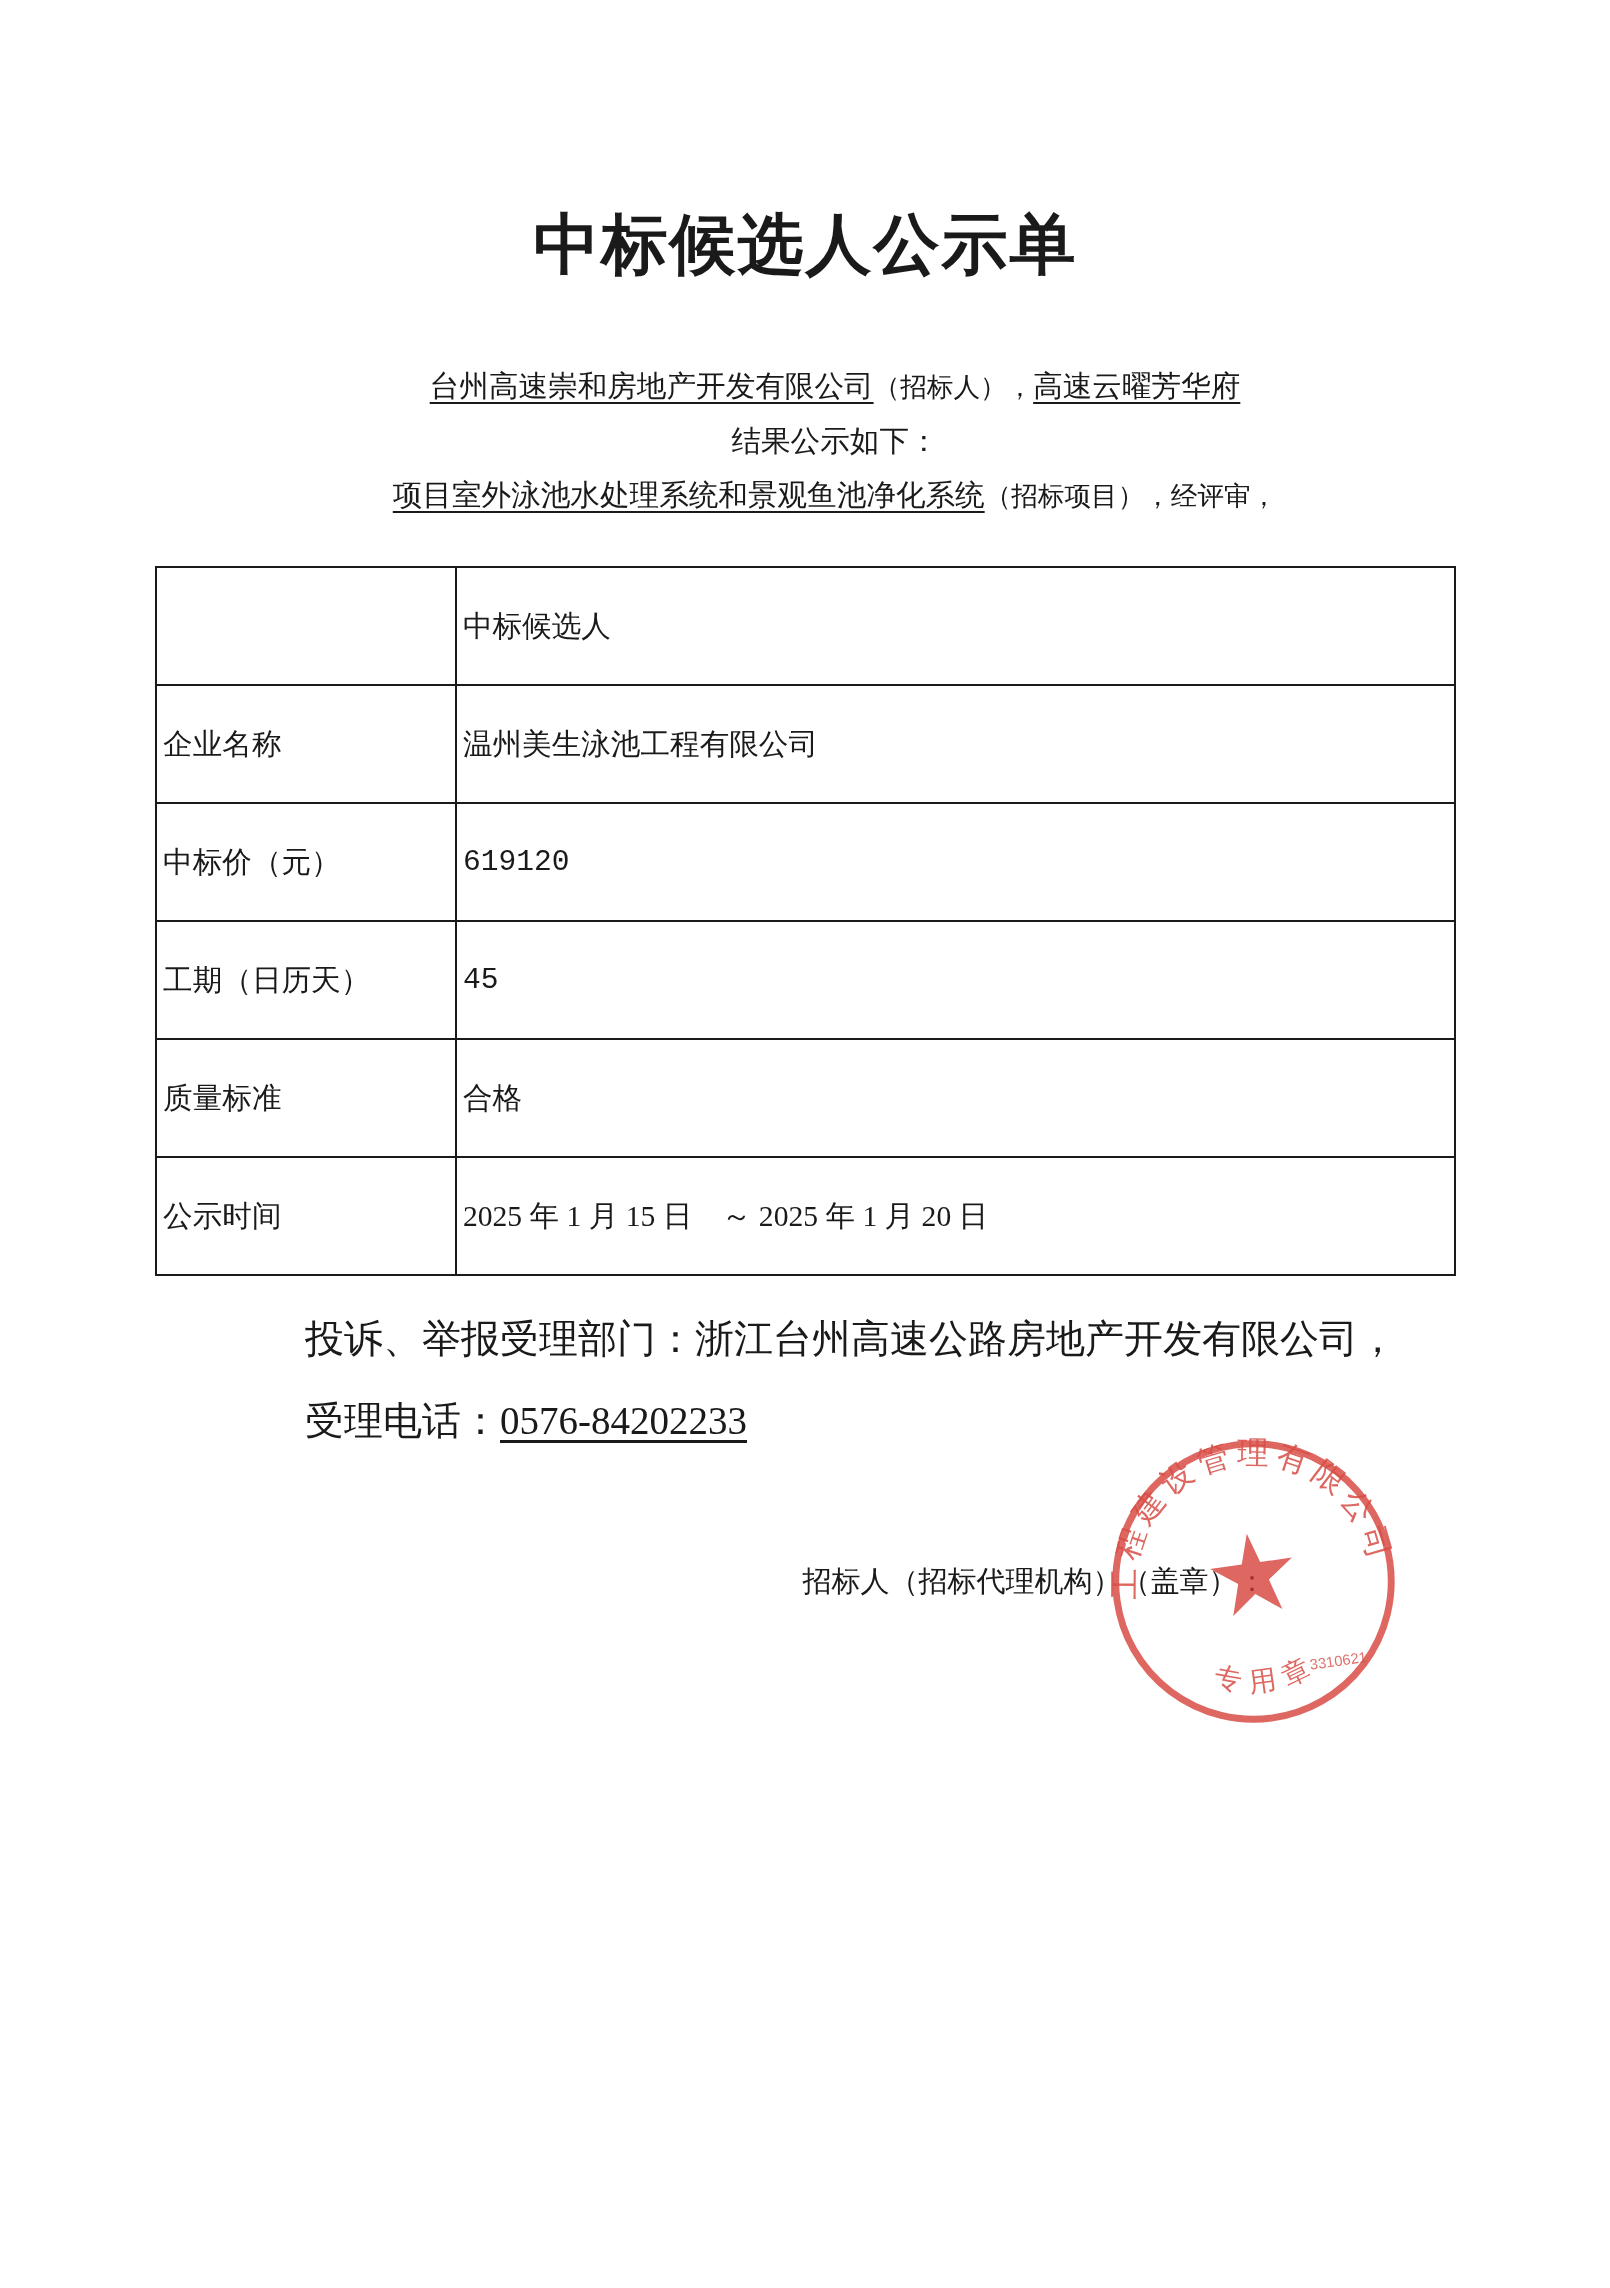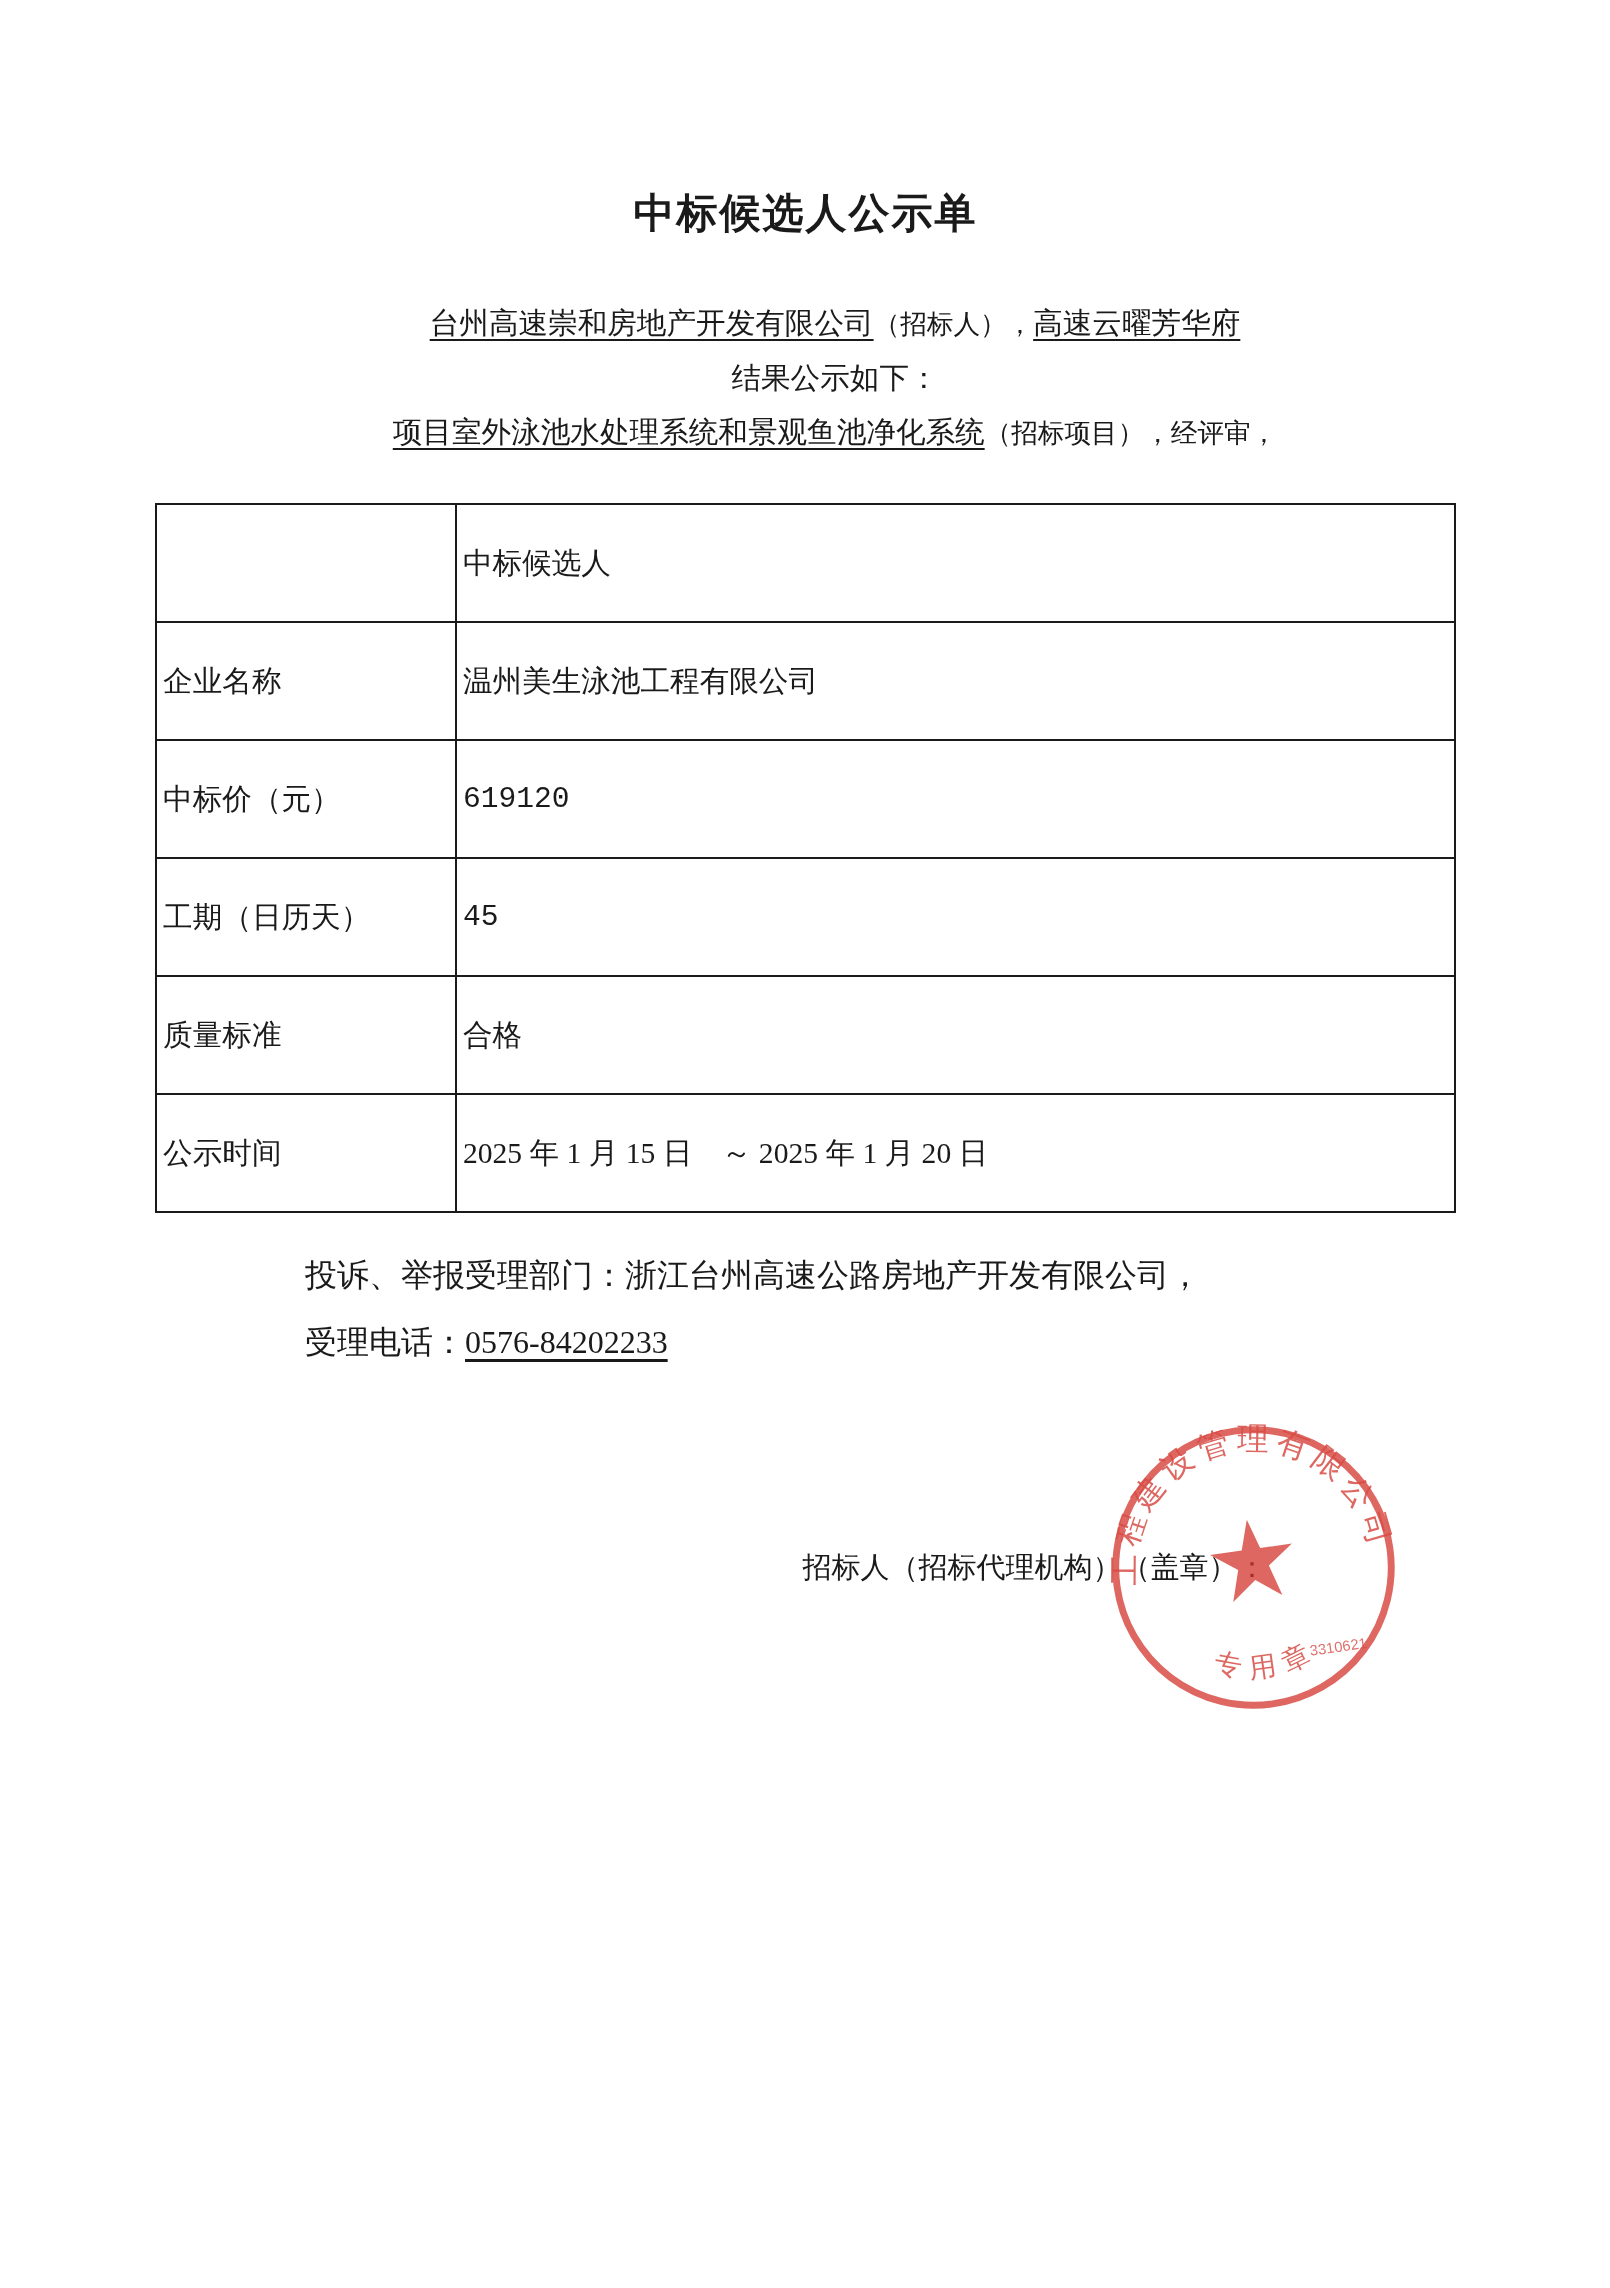--- a/index.html
+++ b/index.html
@@ -17,24 +17,24 @@
   }
   .page {
     position: relative;
     width: 1611px;
     height: 2288px;
     box-sizing: border-box;
     padding: 0;
   }
   .doc-title {
     text-align: center;
-    font-size: 41px;
+    font-size: 66px;
     font-weight: bold;
     letter-spacing: 2px;
-    margin: 4px;
+    margin: 18px;
     padding-top: 182px;
     font-family: "Liberation Serif", "DejaVu Serif", serif;
   }
   .intro {
     margin: 0;
     padding: 0 187px 0 246px;
     font-size: 29.6px;
     line-height: 1.85;
     text-align: center;
   }
@@ -72,22 +72,22 @@
     width: 985px;
   }
   td.blank-cell {
     border-top: 2px solid #1a1a1a;
   }
   .num {
     font-family: Liberation Mono, monospace;
   }
   .notice {
     margin: 0;
-    padding: 29px 0 0 305px;
-    font-size: 32px;
+    padding: 22px 0 0 305px;
+    font-size: 39px;
     line-height: 2.1;
   }
   .notice .tel {
     text-decoration: underline;
     text-underline-offset: 5.9px;
   }
   .sign-block {
     position: absolute;
     left: 749px;
     top: 1537px;

